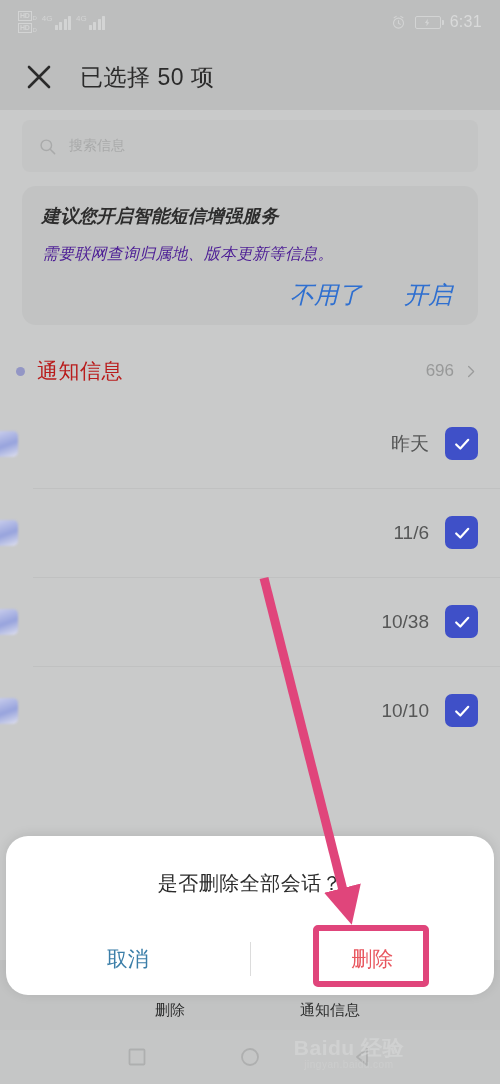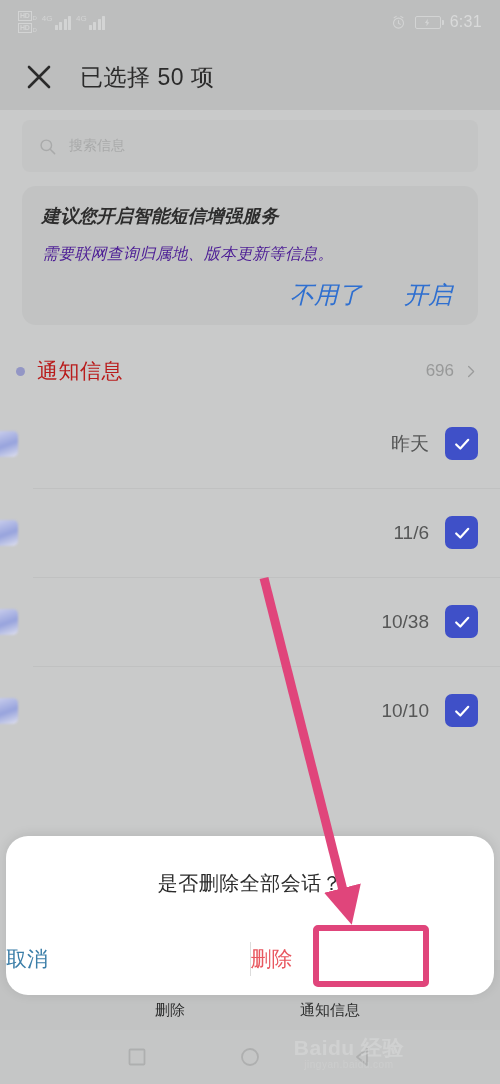--- a/index.html
+++ b/index.html
@@ -247,21 +247,21 @@
     letter-spacing: 0.5px;
     padding-bottom: 26px;
   }
   .dialog-actions {
     display: flex;
     height: 72px;
     align-items: center;
   }
   .dialog-btn {
     flex: 1;
-    text-align: left;
+    text-align: center;
     font-size: 21px;
   }
   .dialog-btn.cancel { color: #3b7ea8; }
   .dialog-btn.confirm { color: #e8575f; }
   .dialog-sep {
     width: 1px; height: 34px; background: #dcdcdc;
   }
 
   
   .anno-svg {

